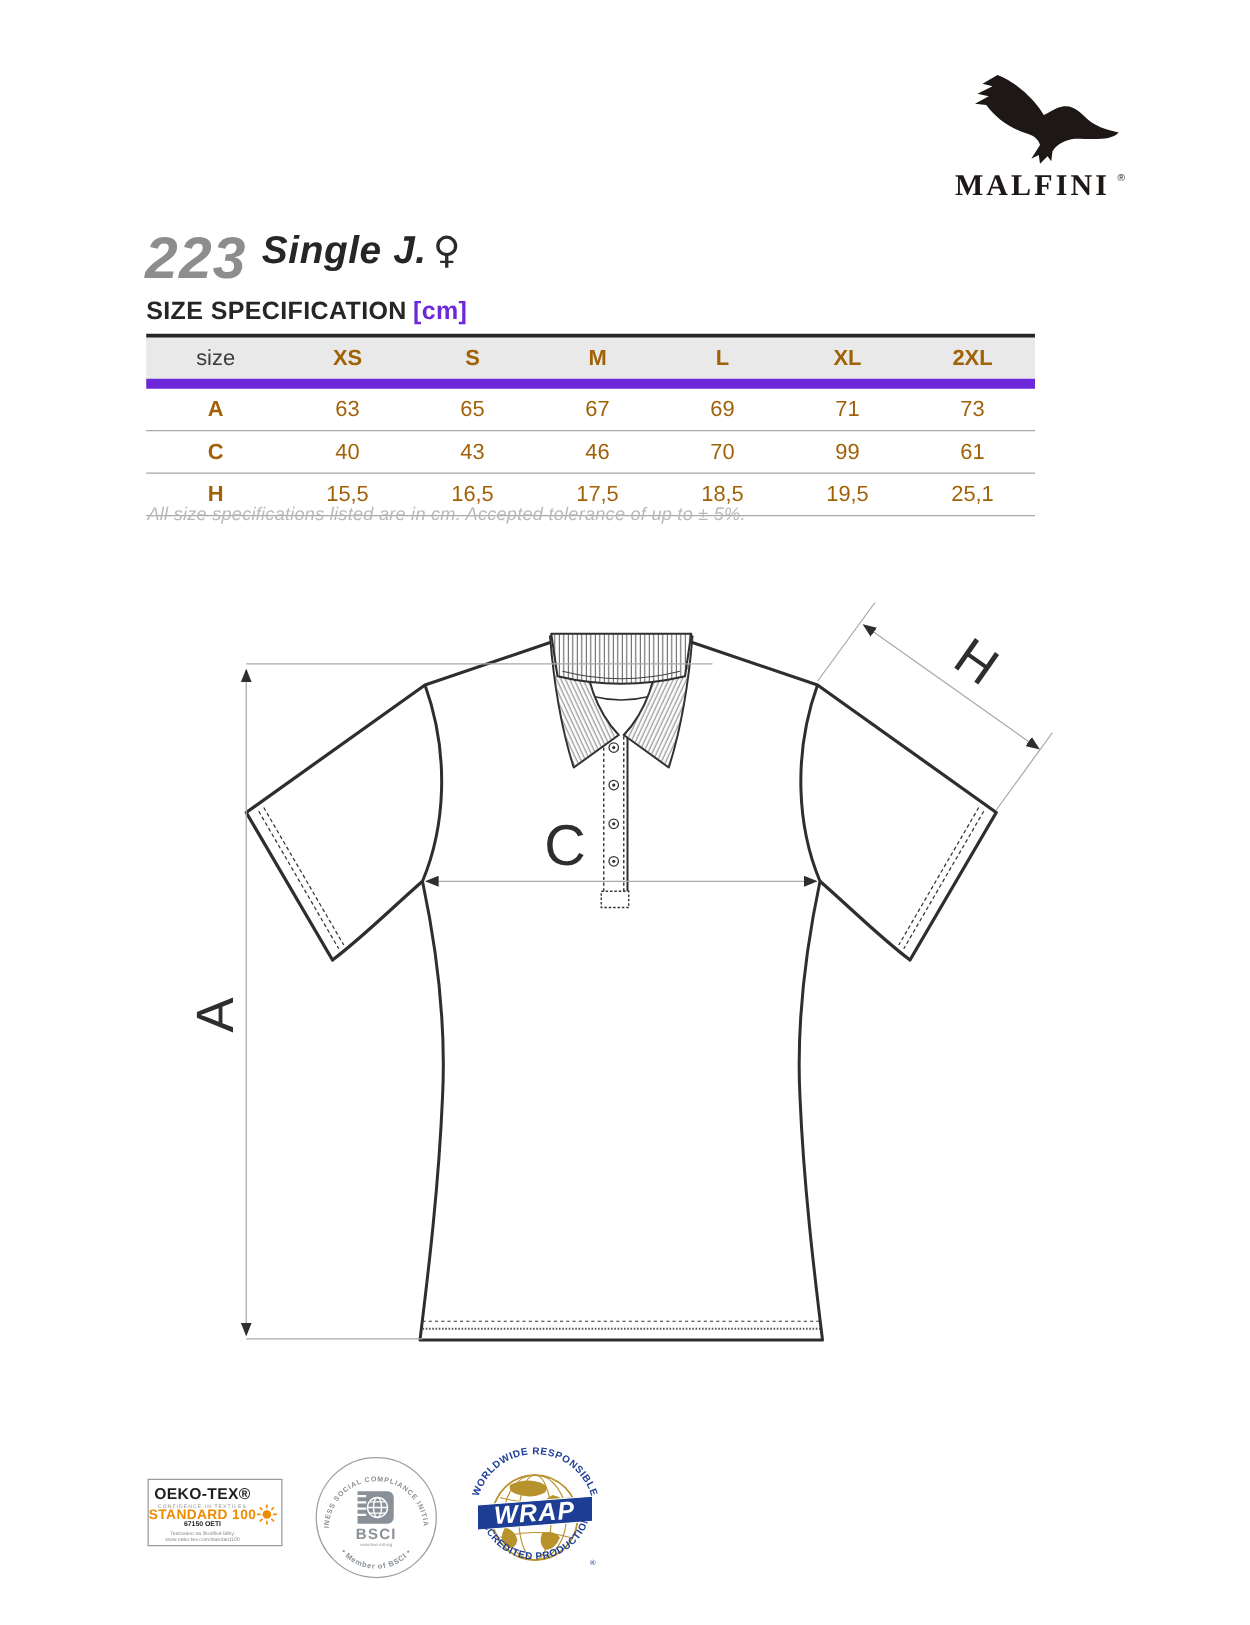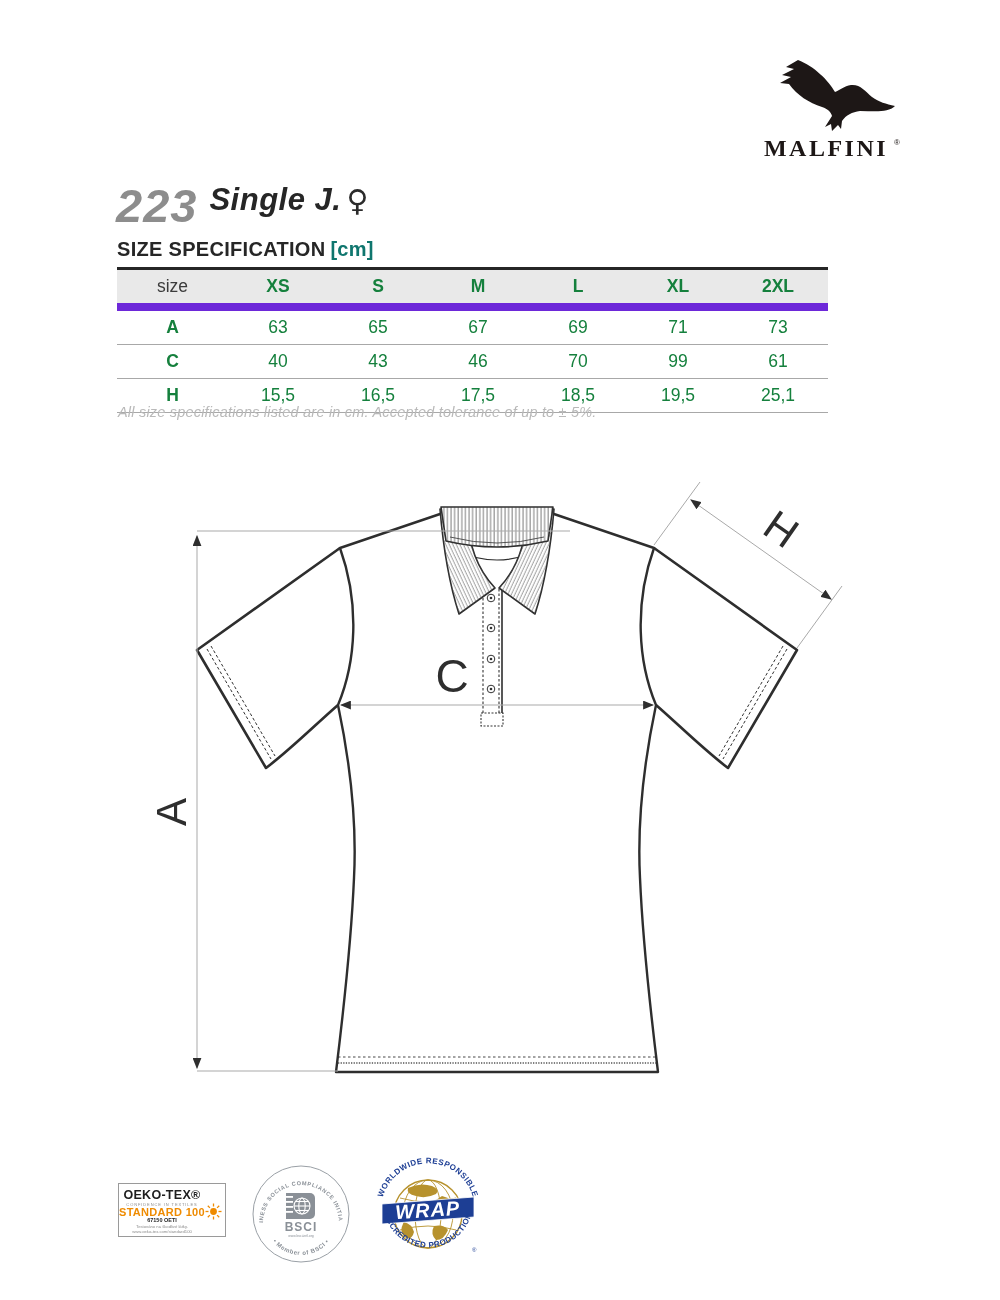--- a/index.html
+++ b/index.html
@@ -13,29 +13,29 @@
   .brand { left:752px; top:50px; width:156px; height:118px; }
 
   
   .product-title { left:116px; top:182px; display:flex; align-items:flex-start;font-style:italic; }
   .product-number { font-size:47px; font-weight:700; color:#8d8d8d; line-height:1; letter-spacing:1px; }
   .product-name { font-size:31px; font-weight:700; color:#262626; margin-left:12px; letter-spacing:0.5px; }
   .gender-symbol { font-family:"DejaVu Sans", sans-serif; font-size:30px; font-weight:400; color:#2b2b2b; margin-left:5px; position:relative; top:1px; }
 
   
   .spec-heading { left:117px; top:238px; font-size:20px; font-weight:700; letter-spacing:0.3px; }
-  .spec-heading .unit { color:#0f766e; margin-left:5px; }
+  .spec-heading .unit { color:#6d28d9; margin-left:5px; }
 
   
   .size-table-wrap { left:117px; top:267px; }
   table.size-table { border-collapse:collapse; width:711px; table-layout:fixed; }
   .size-table col.c-label { width:111px; }
   .size-table col.c-val { width:100px; }
   .size-table thead tr { background:#e9e9e9; border-top:3px solid #262626; border-bottom:8px solid #6d28d9; }
-  .size-table th, .size-table td { height:33px; text-align:center; font-size:17.5px; padding:0; color:#15803d; }
+  .size-table th, .size-table td { height:33px; text-align:center; font-size:17.5px; padding:0; color:#a16207; }
   .size-table th { font-weight:700; }
   .size-table th.size-label { font-weight:400; color:#3c3c3c; }
   .size-table tbody tr { border-bottom:1px solid #a8a8a8; }
   .size-table td.row-label { font-weight:700; }
 
   .note { left:118px; top:404px; font-size:14.5px; font-style:italic; color:#b9b9b9; letter-spacing:0.2px;text-align:right; }
 
   
   .diagram { left:150px; top:470px; }
 

